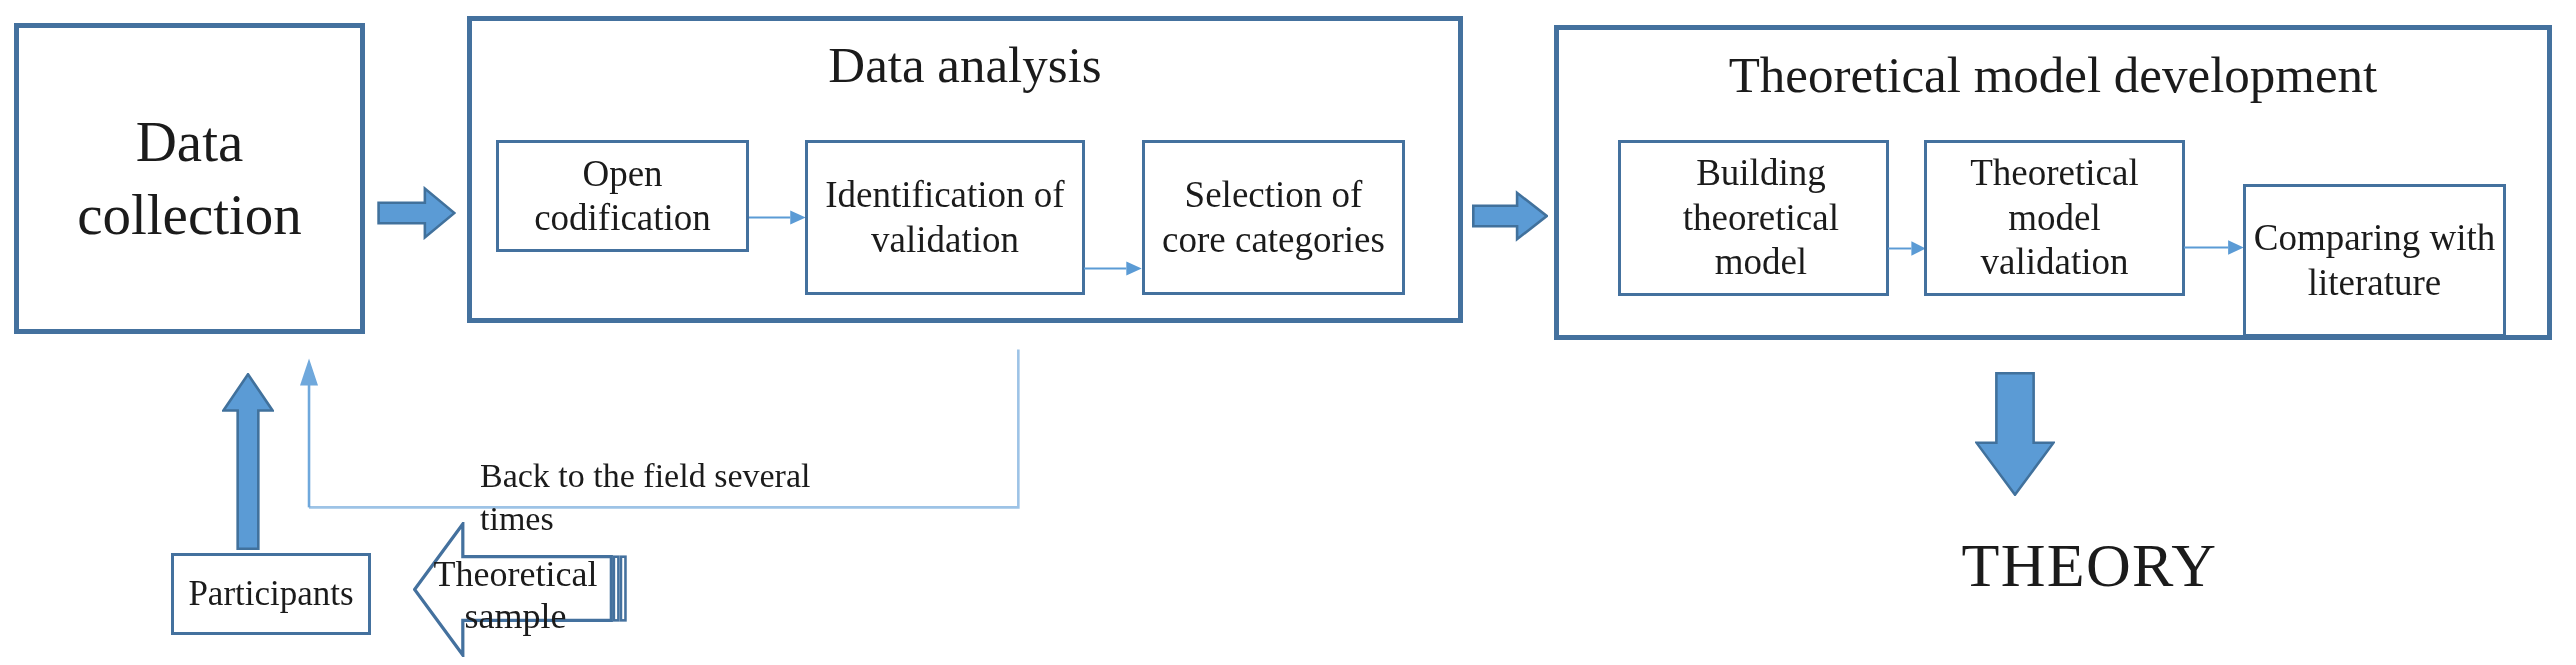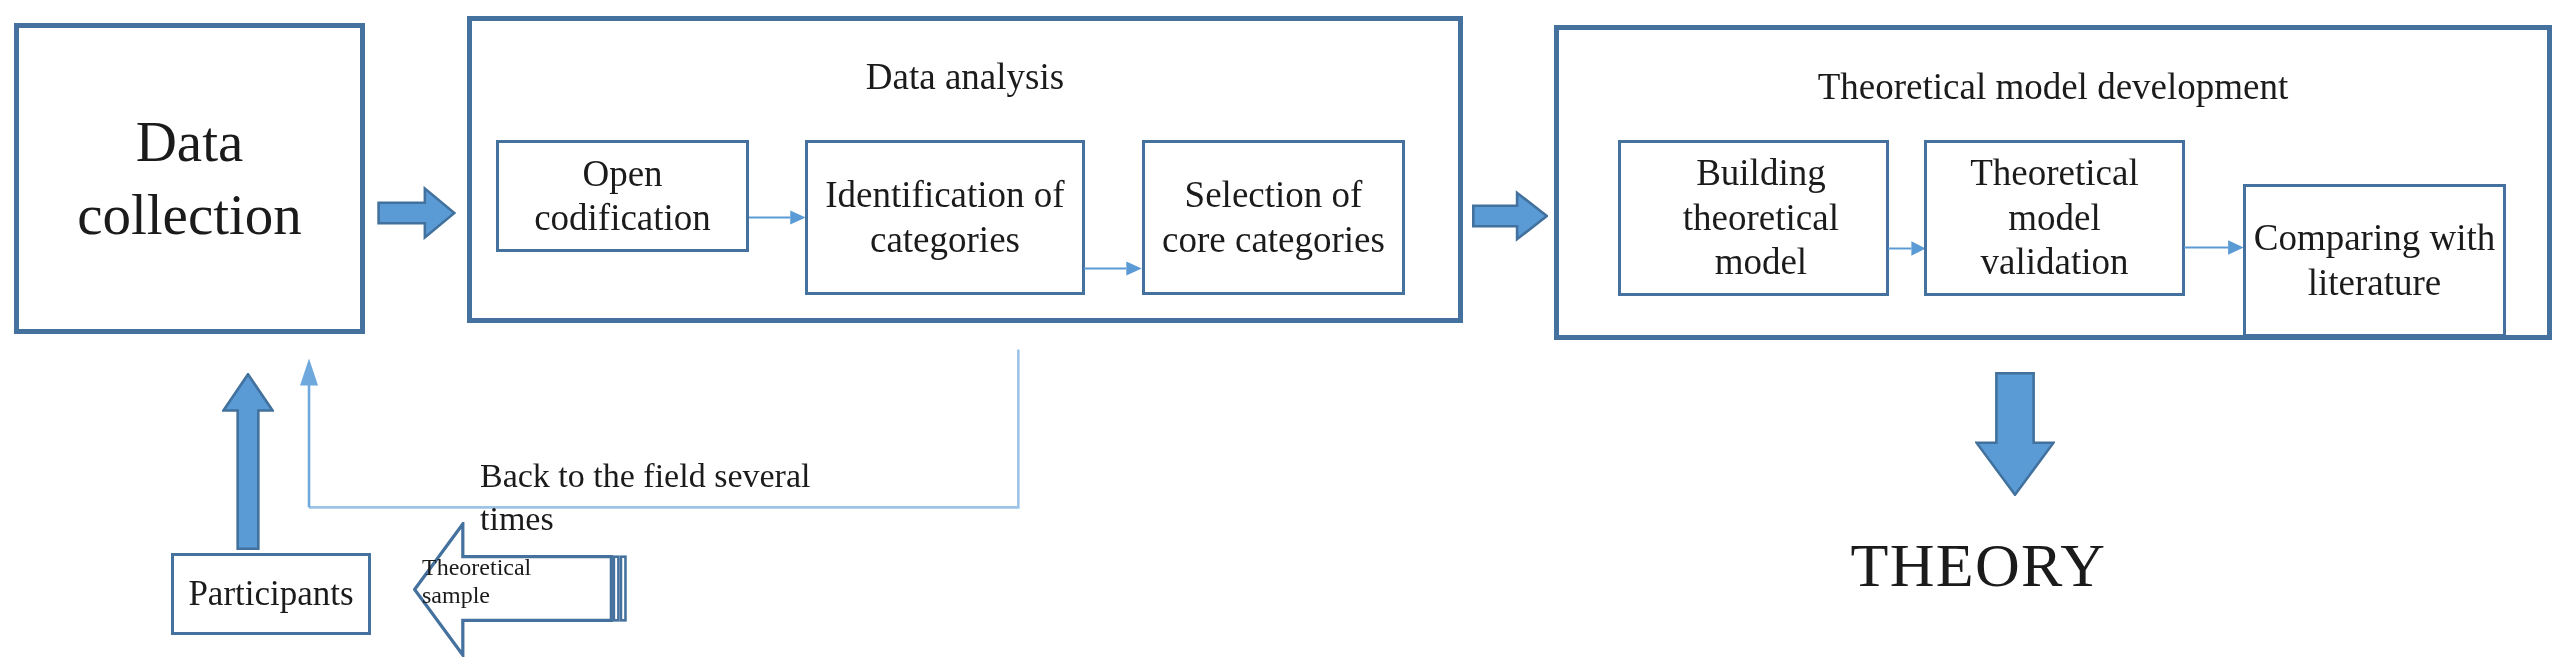--- a/index.html
+++ b/index.html
@@ -26,42 +26,42 @@
     line-height:1.2;
     padding:0 5.2px;
   }
   .box.main-label{
     font-size:57px;
     line-height:1.28;
   }
   .section-title{
     position:absolute;
     text-align:center;
-    font-size:37px;
+    font-size:51px;
     white-space:nowrap;
-    margin-top:19px;
   }
   .note{
     position:absolute;
     font-size:34px;
     line-height:1.25;
   }
   .theory{
     position:absolute;
     text-align:center;
     font-size:62px;
     letter-spacing:1.3px;
   }
   .participants{
     border-width:3.9px;
     font-size:35px;
   }
   .ts-label{
     position:absolute;
-    font-size:24px;
+    text-align:center;
+    font-size:36px;
     line-height:1.16;
   }
   svg{display:block;}
 </style>
 </head>
 <body>
 
 <div class="canvas">
 
   <div class="box main-label" style="left:14px;top:23px;width:351px;height:311px;">
@@ -78,21 +78,21 @@
   <div class="box sub" style="left:496px;top:140px;width:253px;height:112px;">
     <span>Open codification</span>
   </div>
 
   <svg class="abs" style="left:749px;top:209px;" width="58" height="17" viewBox="0 0 90 26">
     <line x1="0" y1="13" x2="64" y2="13" stroke="var(--thin-arrow)" stroke-width="3"></line>
     <polygon points="64,2 64,24 88,13" fill="var(--thin-arrow)"></polygon>
   </svg>
 
   <div class="box sub" style="left:805px;top:140px;width:280px;height:155px;">
-    <span>Identification of categories</span>
+    <span>Identification of validation</span>
   </div>
 
   <svg class="abs" style="left:1084px;top:260px;" width="59" height="17" viewBox="0 0 92 26">
     <line x1="0" y1="13" x2="66" y2="13" stroke="var(--thin-arrow)" stroke-width="3"></line>
     <polygon points="66,2 66,24 90,13" fill="var(--thin-arrow)"></polygon>
   </svg>
 
   <div class="box sub" style="left:1142px;top:140px;width:263px;height:155px;">
     <span>Selection of core categories</span>
   </div>
@@ -123,21 +123,21 @@
   </svg>
 
   <div class="box sub" style="left:2243px;top:140px;width:263px;height:153px;margin-top:44px;">
     <span>Comparing with literature</span>
   </div>
 
   <svg class="abs" style="left:1975px;top:372px;" width="80" height="124" viewBox="0 0 124 193">
     <polygon points="33,2 91,2 91,110 122,110 62,191 2,110 33,110" fill="var(--arrow-fill)" stroke="var(--arrow-stroke)" stroke-width="4"></polygon>
   </svg>
 
-  <div class="theory" style="left:1785px;top:530px;width:387px;">THEORY</div>
+  <div class="theory" style="left:1896px;top:530px;width:387px;">THEORY</div>
 
   <svg class="abs" style="left:300px;top:348px;" width="728" height="168" viewBox="0 0 1130 260">
     <path d="M1115,2 L1115,247 L14,247" fill="none" stroke="var(--feedback-light)" stroke-width="4"></path>
     <path d="M14,247 L14,56" fill="none" stroke="var(--feedback-dark)" stroke-width="4"></path>
     <polygon points="0,58 28,58 14,16" fill="var(--feedback-dark)"></polygon>
   </svg>
 
   <div class="note" style="left:480px;top:411px;margin-top:44px;">
     <span style="display:block;">Back to the field several</span>
     <span style="display:block;">times</span>

